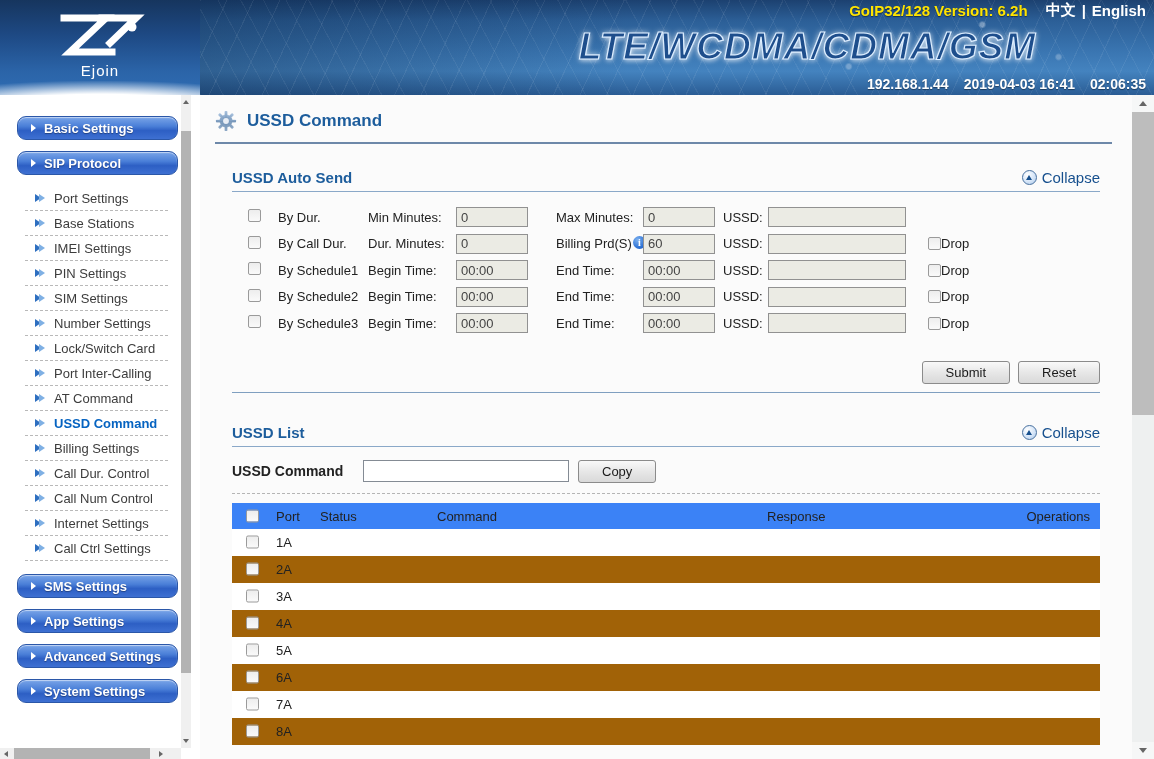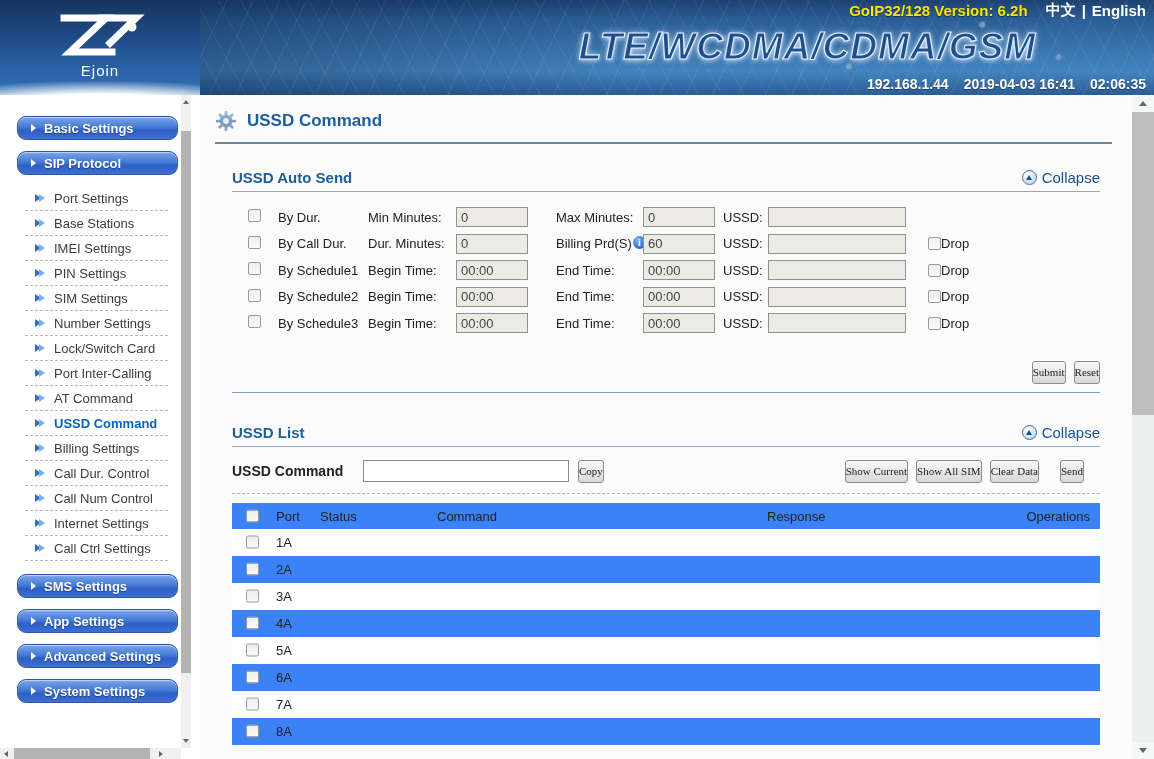--- a/index.html
+++ b/index.html
@@ -111,39 +111,39 @@
     border:1px solid #9a9a9a; background:linear-gradient(180deg,#ededed,#fafafa); border-radius:2px; cursor:pointer; }
   .txt-dis { width:72px; height:20px; background:#ebebe4; border:1px solid #919191;
     font-size:13px; color:#444; padding:1px 4px; font-family:"Liberation Sans", sans-serif; }
   .txt-dis.wide { width:138px; }
   .info-icon { display:inline-flex; width:13px; height:13px; border-radius:50%;
     background:radial-gradient(circle at 35% 30%, #7db1ef, #2a6fd4 65%, #1b54ad);
     color:#fff; font-size:10px; font-weight:bold; align-items:center; justify-content:center;
     vertical-align:2px; margin-left:1px; font-family:"Liberation Serif", serif; }
   .f2wrap { white-space:nowrap; }
 
-  .btn { font-size:11px; color:#1a1a1a; background:linear-gradient(180deg,#f9f9f9,#e7e7e7 50%,#d9d9d9);
-    border:1px solid #8b8b8b; border-radius:3px; height:23px; padding:0 0; cursor:pointer;
-    font-family:Liberation Serif, serif; }
+  .btn { font-size:13px; color:#1a1a1a; background:linear-gradient(180deg,#f9f9f9,#e7e7e7 50%,#d9d9d9);
+    border:1px solid #8b8b8b; border-radius:3px; height:23px; padding:0 23px; cursor:pointer;
+    font-family:Liberation Sans, sans-serif; }
   .submit-row { display:flex; justify-content:flex-end; gap:8px; margin-top:24px; }
 
   .sec2 { margin-top:31px; }
   .cmd-row { display:flex; align-items:center; margin-top:13px; padding-bottom:10px;
     border-bottom:1px dashed #b5b5b5; }
   .cmd-label { font-size:14px; font-weight:bold; color:#222; width:131px; }
   .cmd-input { width:206px; height:22px; border:1px solid #848b94; background:#fff;
     font-size:13px; padding:1px 4px; font-family:"Liberation Sans", sans-serif; }
   .cmd-row .copy { margin-left:9px; }
   .cmd-btns { display:flex; gap:8px; margin-left:auto; align-items:center; }
   .cmd-btns .send { margin-left:13px; margin-right:16px; }
 
   .ussd-table { margin-top:9px; font-size:13px; color:#222; }
   .t-row { position:relative; height:27px; }
   .t-head { height:26px; background:#3b82f6; }
-  .t-row.odd { background:#fff; } .t-row.even { background:#3b82f6; }
+  .t-row.odd { background:#fff; } .t-row.even { background:#a16207; }
   .t-abs { position:absolute; top:50%; transform:translateY(-50%); }
   .p-cb { left:14px; } .p-port { left:44px; } .p-status { left:88px; }
   .p-cmd { left:205px; } .p-resp { left:535px; } .p-ops { right:10px; }
 </style>
 </head>
 <body>
 
 <div class="app">
 
   <div class="header">
@@ -459,26 +459,20 @@
                 <b></b>
               </span>
             <span class="collapse-lbl">Collapse</span>
           </a>
         </div>
 
         <div class="cmd-row">
           <span class="cmd-label">USSD Command</span>
           <input class="cmd-input" value="" style="">
           <button class="btn copy">Copy</button>
-          <span class="cmd-btns">
-            <button class="btn">Show Current</button>
-            <button class="btn">Show All SIM</button>
-            <button class="btn">Clear Data</button>
-            <button class="btn send">Send</button>
-          </span>
         </div>
 
         <div class="ussd-table">
           <div class="t-row t-head">
             <input type="checkbox" class="cb t-abs p-cb" style="">
             <span class="t-abs p-port">Port</span>
             <span class="t-abs p-status">Status</span>
             <span class="t-abs p-cmd">Command</span>
             <span class="t-abs p-resp">Response</span>
             <span class="t-abs p-ops">Operations</span>

